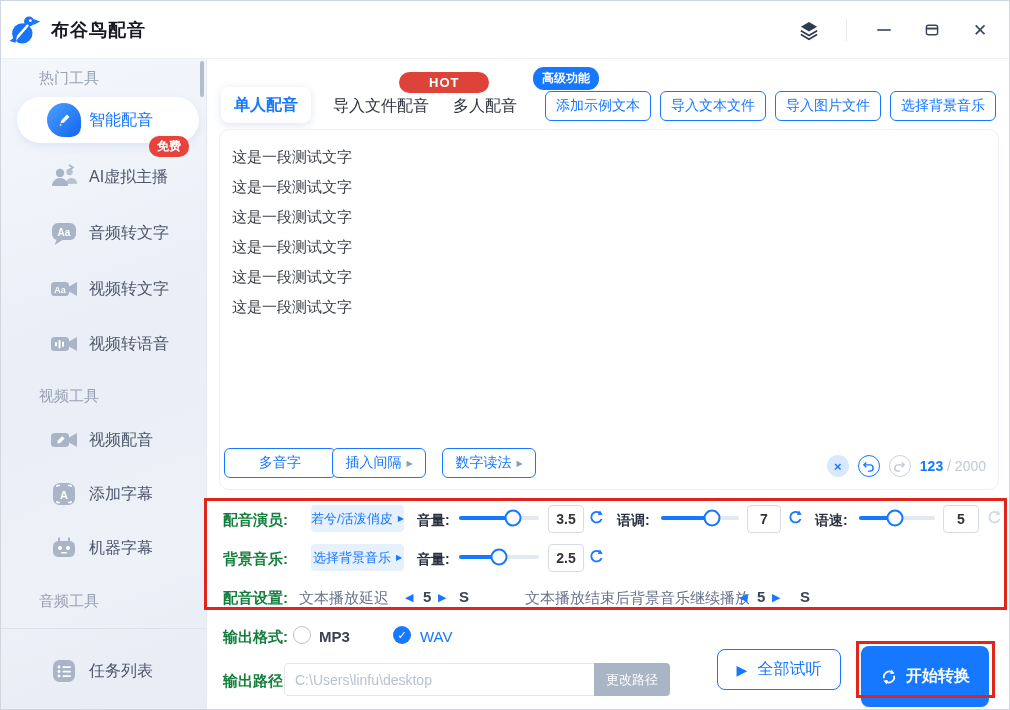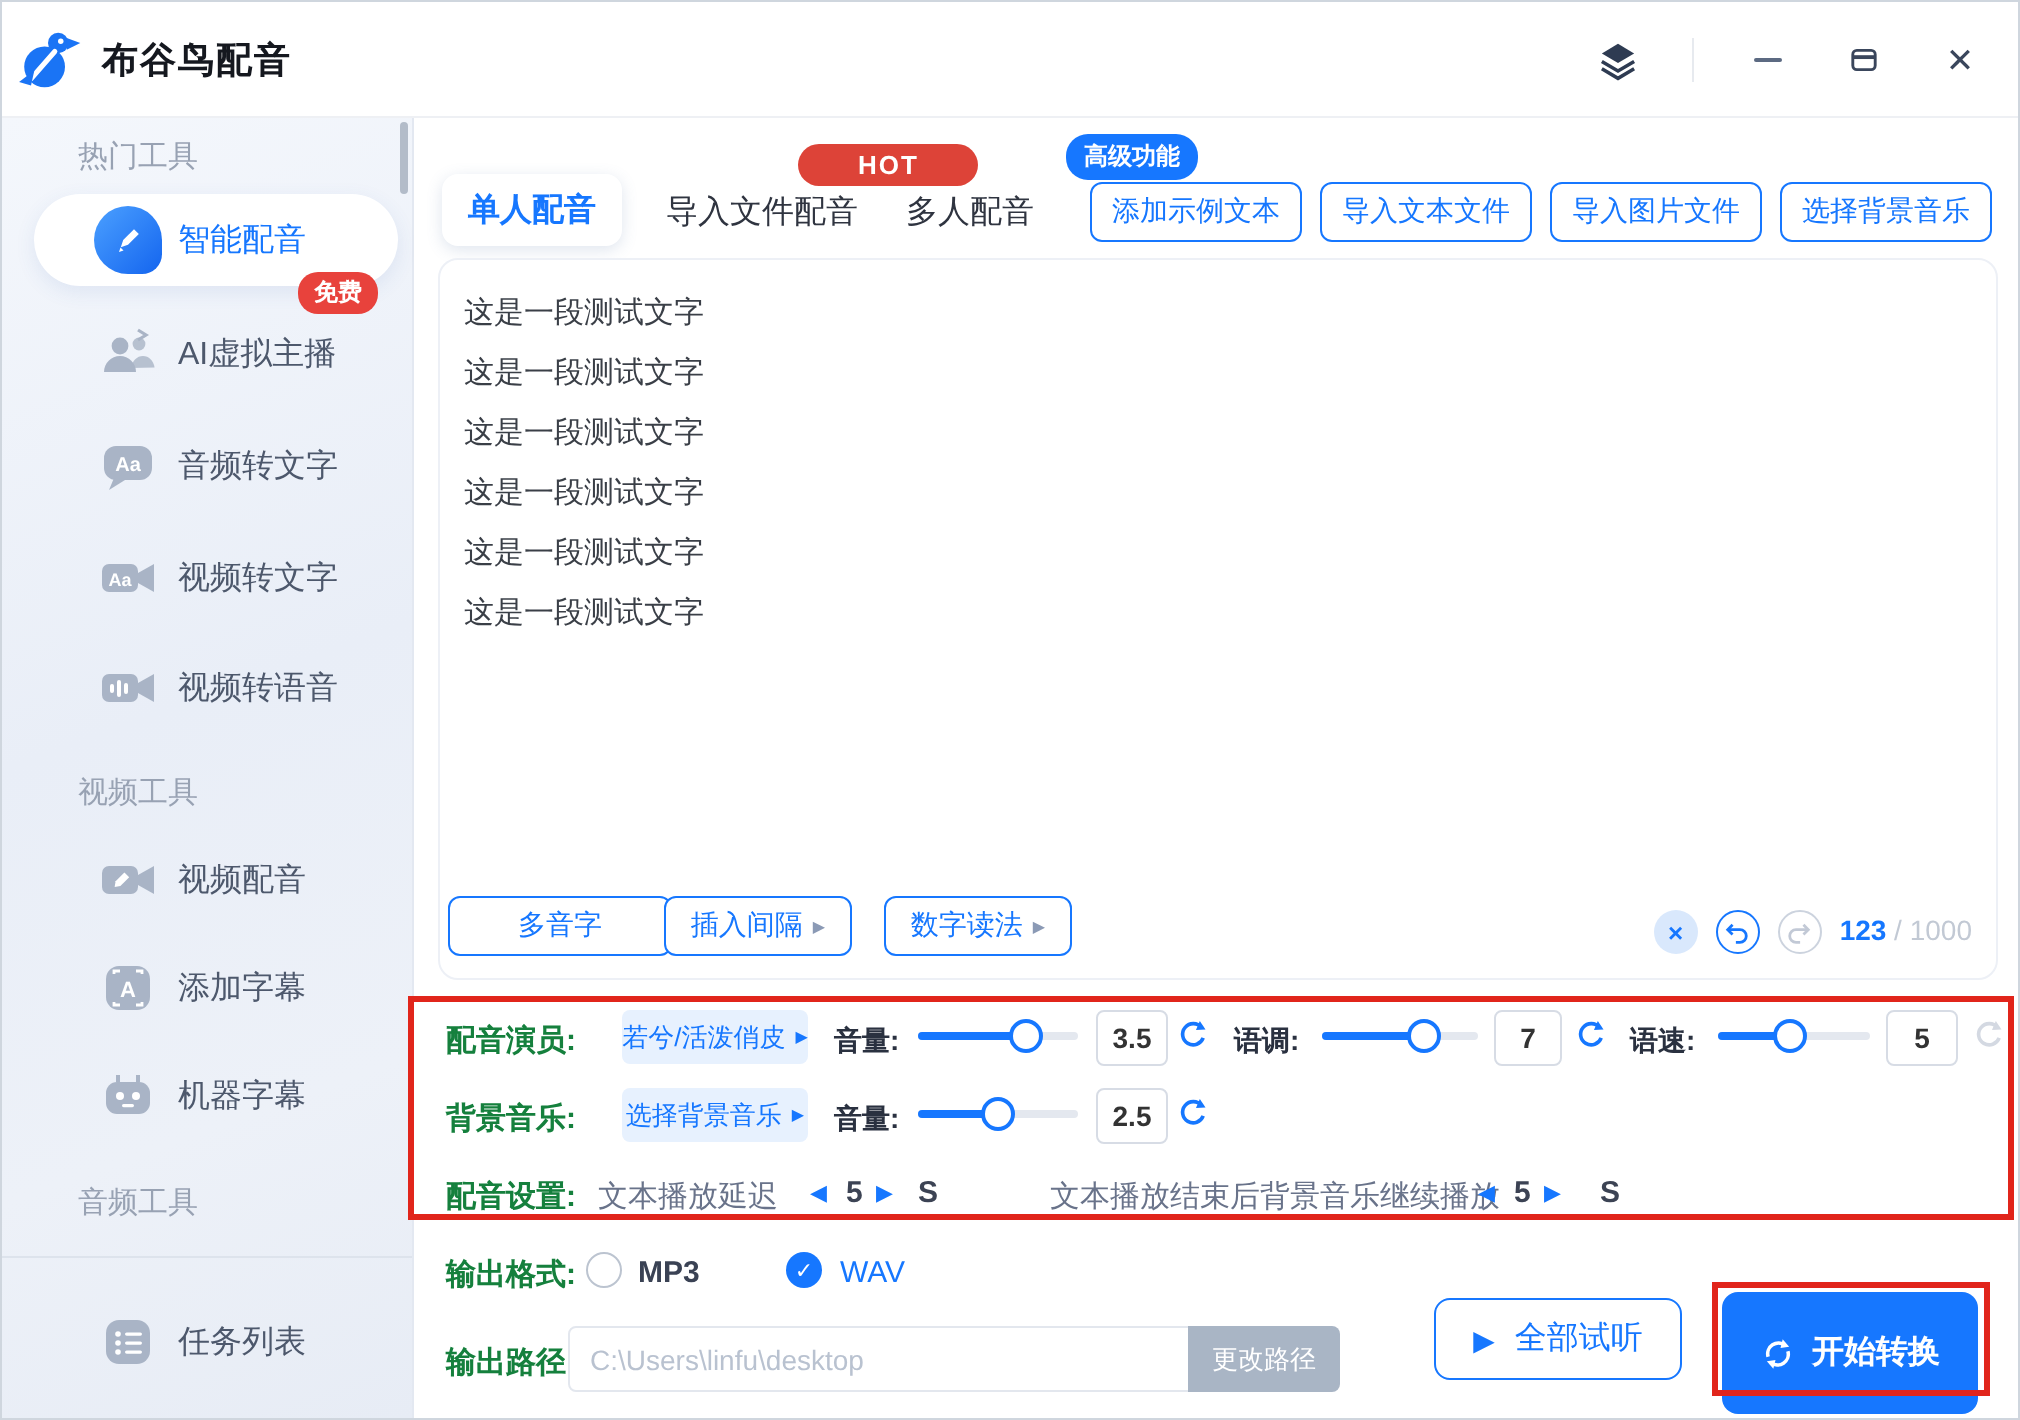--- a/index.html
+++ b/index.html
@@ -299,21 +299,21 @@
             <path d="M2.4 5.2h6.2a3.4 3.4 0 0 1 0 6.8H6.4" stroke="#1677ff" stroke-width="1.5" fill="none"></path>
           </svg>
       </span>
       <span class="circ redo">
         <svg width="13" height="13" viewBox="0 0 14 14">
             <path d="M9.4 2.6L12 5.2 9.4 7.8" stroke="#c2c9d6" stroke-width="1.5" fill="none"></path>
             <path d="M11.6 5.2H5.4a3.4 3.4 0 0 0 0 6.8h2.2" stroke="#c2c9d6" stroke-width="1.5" fill="none"></path>
           </svg>
       </span>
       <span>
-        <span class="cnt-cur">123</span><span class="cnt-rest"> / </span><span class="cnt-rest">1000</span>
+        <span class="cnt-cur">123</span><span class="cnt-rest"> / </span><span class="cnt-rest">2000</span>
       </span>
     </div>
   </div>
 
   <div class="set-label" style="left:222px;top:510px;">配音演员:</div>
   <div class="sel-btn" style="left:310px;top:504px;">
     <span>若兮/活泼俏皮</span>
       <span class="tool-arrow">▶</span>
   </div>
   <div class="mini-label" style="left:416px;top:511px;">音量:</div>

